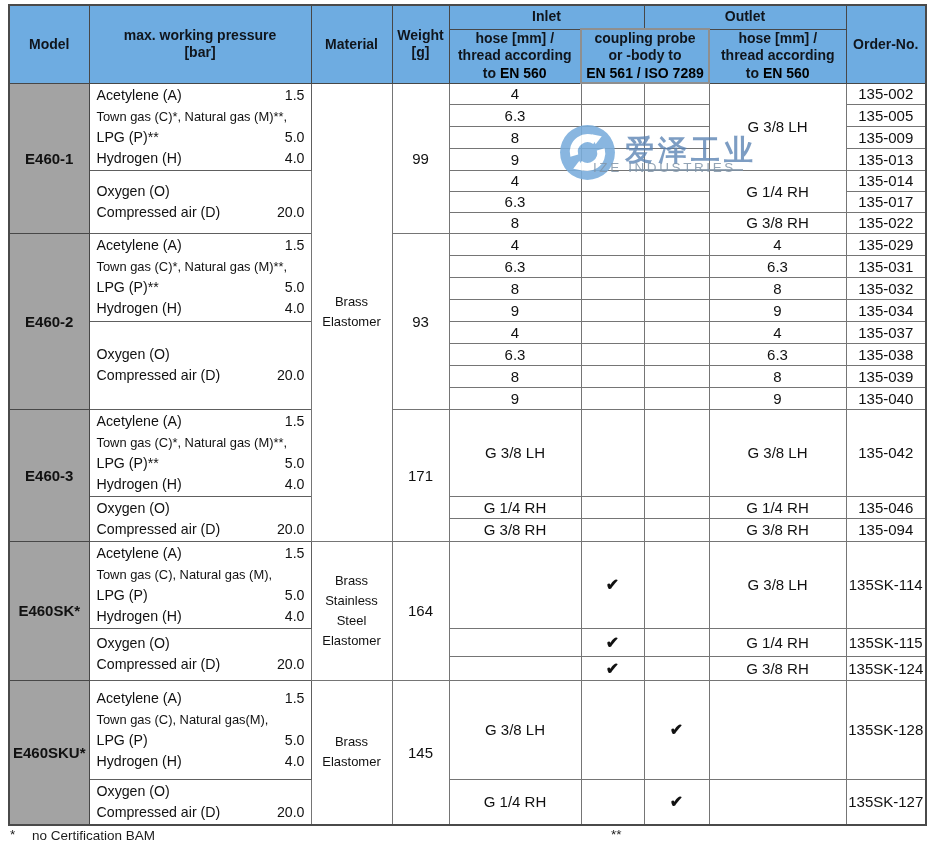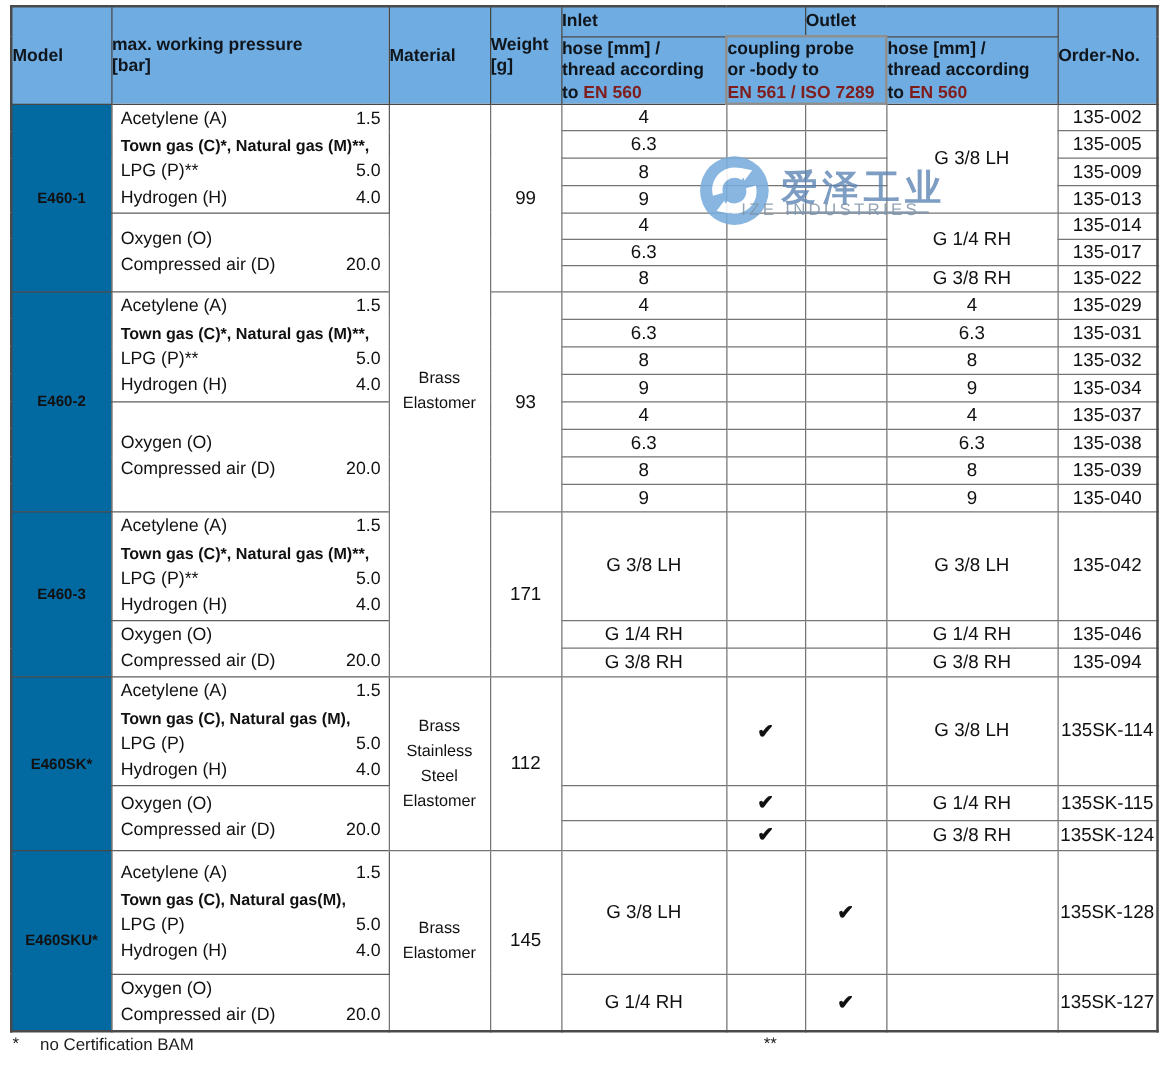--- a/index.html
+++ b/index.html
@@ -9,39 +9,39 @@
   }
   table.spec {
     position:absolute; left:8px; top:4px;
     border-collapse:collapse; table-layout:fixed;
     border:2px solid #4a4a4a;
   }
   th, td { padding:0; }
   th {
     background:#6EACE1; border:1px solid #474747;
     font-size:14px; font-weight:bold; color:#10151c; line-height:1.22;
-    vertical-align:middle; text-align:left;
+    vertical-align:middle; text-align:center;
   }
   td {
     border:1px solid #757575; font-size:15px; color:#111;
     text-align:center; vertical-align:middle; background:#fff;
   }
   td.model {
-    background:#0369a1; font-weight:bold; font-size:12px;
+    background:#a3a3a3; font-weight:bold; font-size:15px;
     border:1px solid #474747;
   }
   td.press { text-align:center; border-color:#5e5e5e; }
   .plines { padding:1px 6px 1px 7px; }
   .pl { display:flex; justify-content:space-between; align-items:baseline;
         line-height:21px; font-size:14.2px; white-space:nowrap; }
-  .pl .lab.tight { font-size:12.9px;font-weight:bold; }
+  .pl .lab.tight { font-size:12.9px; }
   .pl .val { font-size:14.2px; }
   .mat-line { line-height:20px; font-size:13px; }
   th.coup-h { border:2px solid #8f8f8f; }
-  .en { color:#7f1d1d; }
+  .en { color:#000000; }
   td.check-cell { font-size:16px; font-weight:bold; }
   td.order-cell { font-size:15px; }
   td.val-cell { font-size:15px; }
 
   
   .wm { position:absolute; pointer-events:none; }
   .wm-logo { left:557px; top:122px; width:61px; height:61px; opacity:0.88; }
   .wm-cjk {
     left:625px; top:131px; font-size:29px; font-weight:bold;
     color:rgba(88,130,178,0.78); letter-spacing:4px; white-space:nowrap;
@@ -366,21 +366,21 @@
               <span class="val">4.0</span>
             </div>
         </div>
       </td>
       <td rowspan="3">
         <div class="mat-line">Brass</div>
         <div class="mat-line">Stainless</div>
         <div class="mat-line">Steel</div>
         <div class="mat-line">Elastomer</div>
       </td>
-      <td rowspan="3" class="val-cell">112</td>
+      <td rowspan="3" class="val-cell">164</td>
       <td></td>
       <td class="check-cell"><span>✔</span></td>
       <td></td>
       <td class="val-cell">G 3/8 LH</td>
       <td class="order-cell">135SK-114</td>
     </tr>
     <tr style="height:28px">
       <td rowspan="2" class="press">
         <div class="plines">
           <div class="pl">

